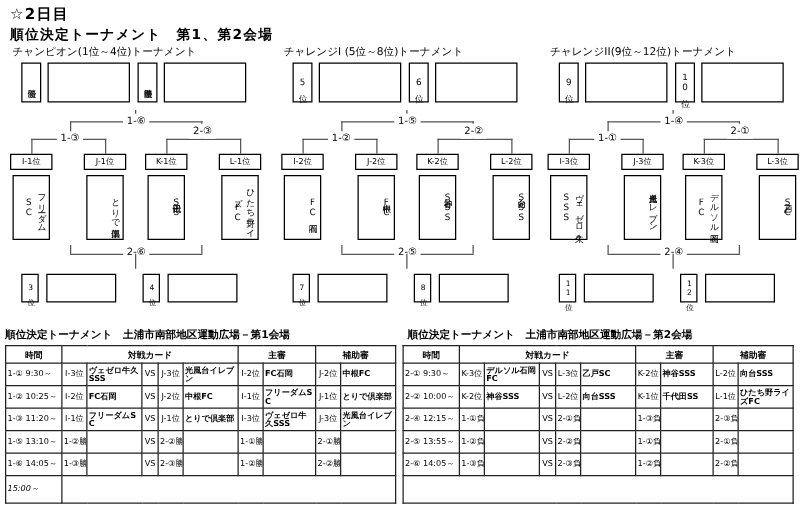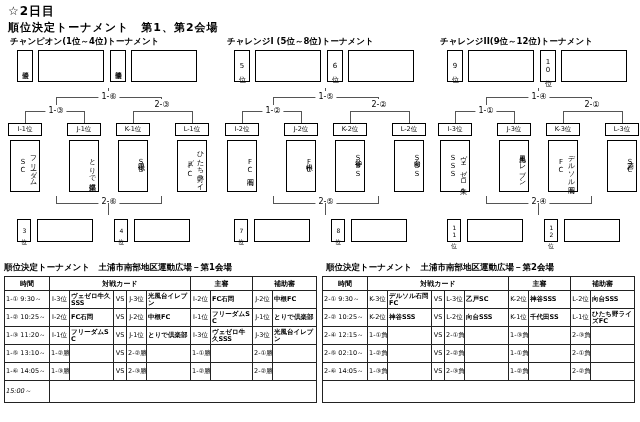--- a/index.html
+++ b/index.html
@@ -7,21 +7,21 @@
     width:640px;height:422px;position:relative;background:#ffffff;color:#000;
     font-family:"DejaVu Sans","Liberation Sans",sans-serif;overflow:hidden;
   }
   .abs{position:absolute;}
   
   .day-title{left:8px;top:3px;font-size:12px;font-weight:bold;letter-spacing:1px;}
   .main-title{left:8px;top:20px;font-size:11px;font-weight:bold;letter-spacing:1px;}
   
   .sec{position:absolute;width:210px;height:208px;top:36px;}
   #sec1{left:4px;} #sec2{left:221px;} #sec3{left:434px;}
-  .sec-title{position:absolute;left:6px;top:0;font-size:8.5px;font-weight:bold;white-space:nowrap;}
+  .sec-title{position:absolute;left:6px;top:0;font-size:8.5px;font-weight:normal;white-space:nowrap;}
   .rankbox{position:absolute;top:14px;width:16px;height:32px;border:1px solid #000;box-sizing:border-box;
     writing-mode:vertical-rl;text-orientation:upright;font-size:7px;line-height:14px;
     display:flex;align-items:center;justify-content:center;background:#fff;}
   .rank1{left:13px}.rank2{left:106px}
   .resbox{position:absolute;top:14px;width:66px;height:32px;border:1px solid #000;box-sizing:border-box;background:#fff;}
   .res1{left:34px}.res2{left:127px}
   .hline{position:absolute;height:1px;background:#555;}
   .vline{position:absolute;width:1px;background:#555;}
   .stem-up{left:104px;top:52px;height:9px;}
   .final-line{left:52px;top:61px;width:106px;}
@@ -305,21 +305,21 @@
     <td class="c-team">デルソル石岡FC</td>
     <td class="c-vs">VS</td>
     <td class="c-seed">L-3位</td>
     <td class="c-team">乙戸SC</td>
     <td class="c-seed">K-2位</td>
     <td class="c-team">神谷SSS</td>
     <td class="c-seed">L-2位</td>
     <td class="c-team">向台SSS</td>
   </tr>
   <tr>
-    <td class="c-time">2-② 10:25～</td>
+    <td class="c-time">2-② 10:00～</td>
     <td class="c-seed">K-2位</td>
     <td class="c-team">神谷SSS</td>
     <td class="c-vs">VS</td>
     <td class="c-seed">L-2位</td>
     <td class="c-team">向台SSS</td>
     <td class="c-seed">K-1位</td>
     <td class="c-team">千代田SS</td>
     <td class="c-seed">L-1位</td>
     <td class="c-team">ひたち野ライズFC</td>
   </tr>
@@ -329,21 +329,21 @@
     <td class="c-team"></td>
     <td class="c-vs">VS</td>
     <td class="c-seed">2-①負</td>
     <td class="c-team"></td>
     <td class="c-seed">1-③負</td>
     <td class="c-team"></td>
     <td class="c-seed">2-③負</td>
     <td class="c-team"></td>
   </tr>
   <tr>
-    <td class="c-time">2-⑤ 02:10～</td>
+    <td class="c-time">2-⑤ 13:55～</td>
     <td class="c-seed">1-②負</td>
     <td class="c-team"></td>
     <td class="c-vs">VS</td>
     <td class="c-seed">2-②負</td>
     <td class="c-team"></td>
     <td class="c-seed">1-①負</td>
     <td class="c-team"></td>
     <td class="c-seed">2-①負</td>
     <td class="c-team"></td>
   </tr>

